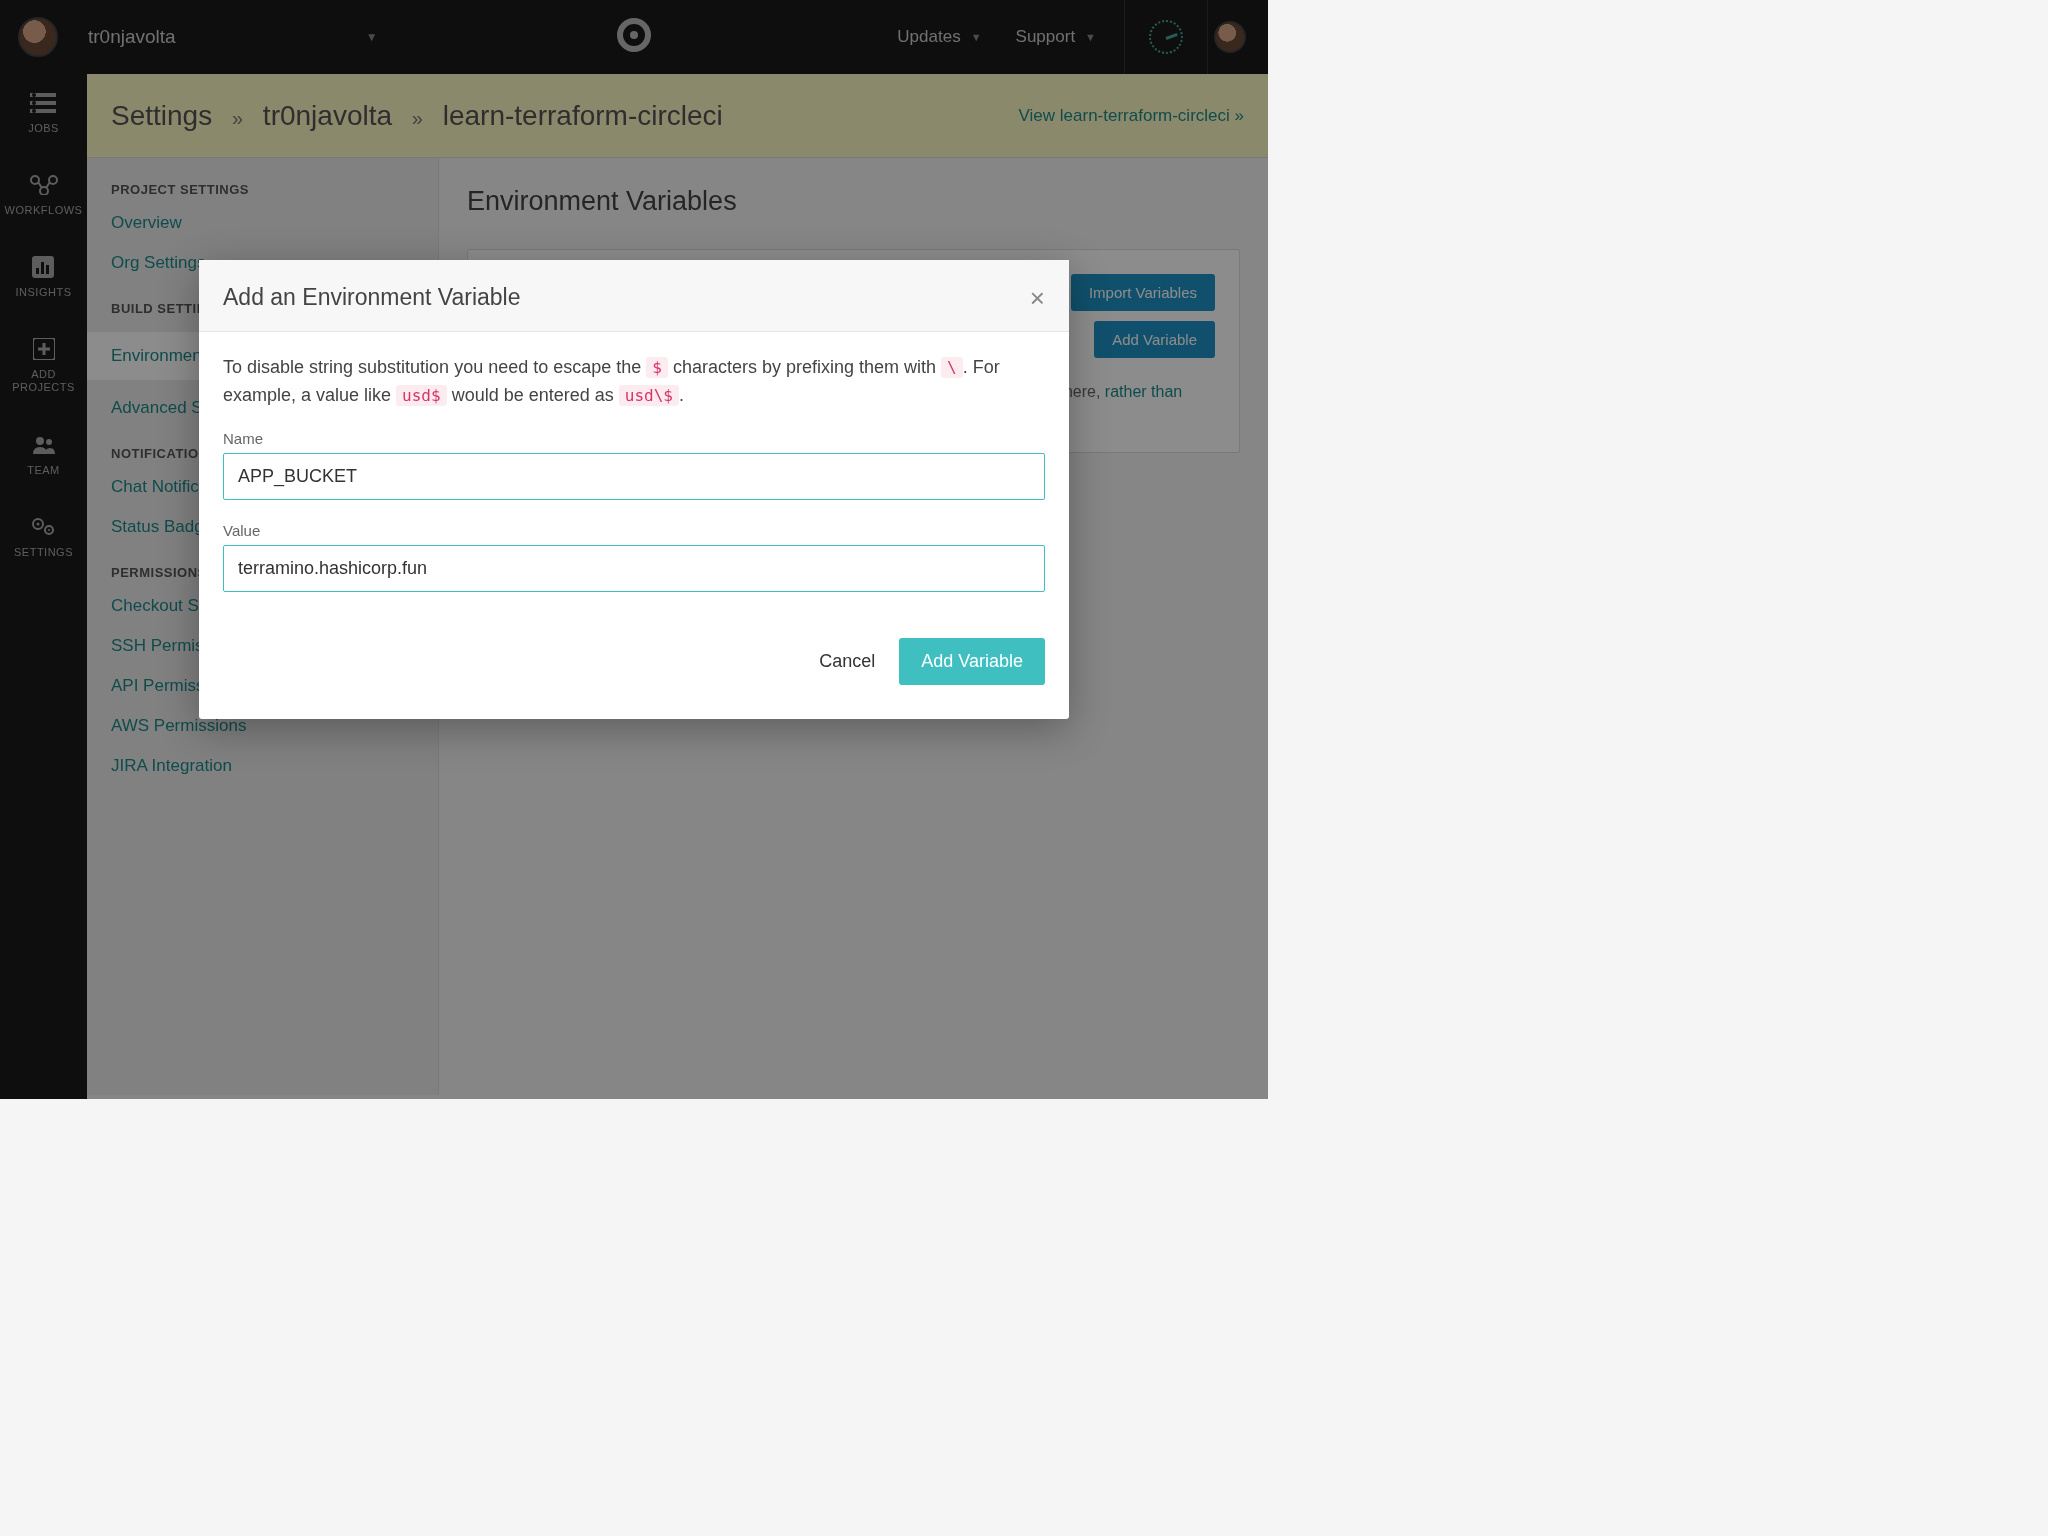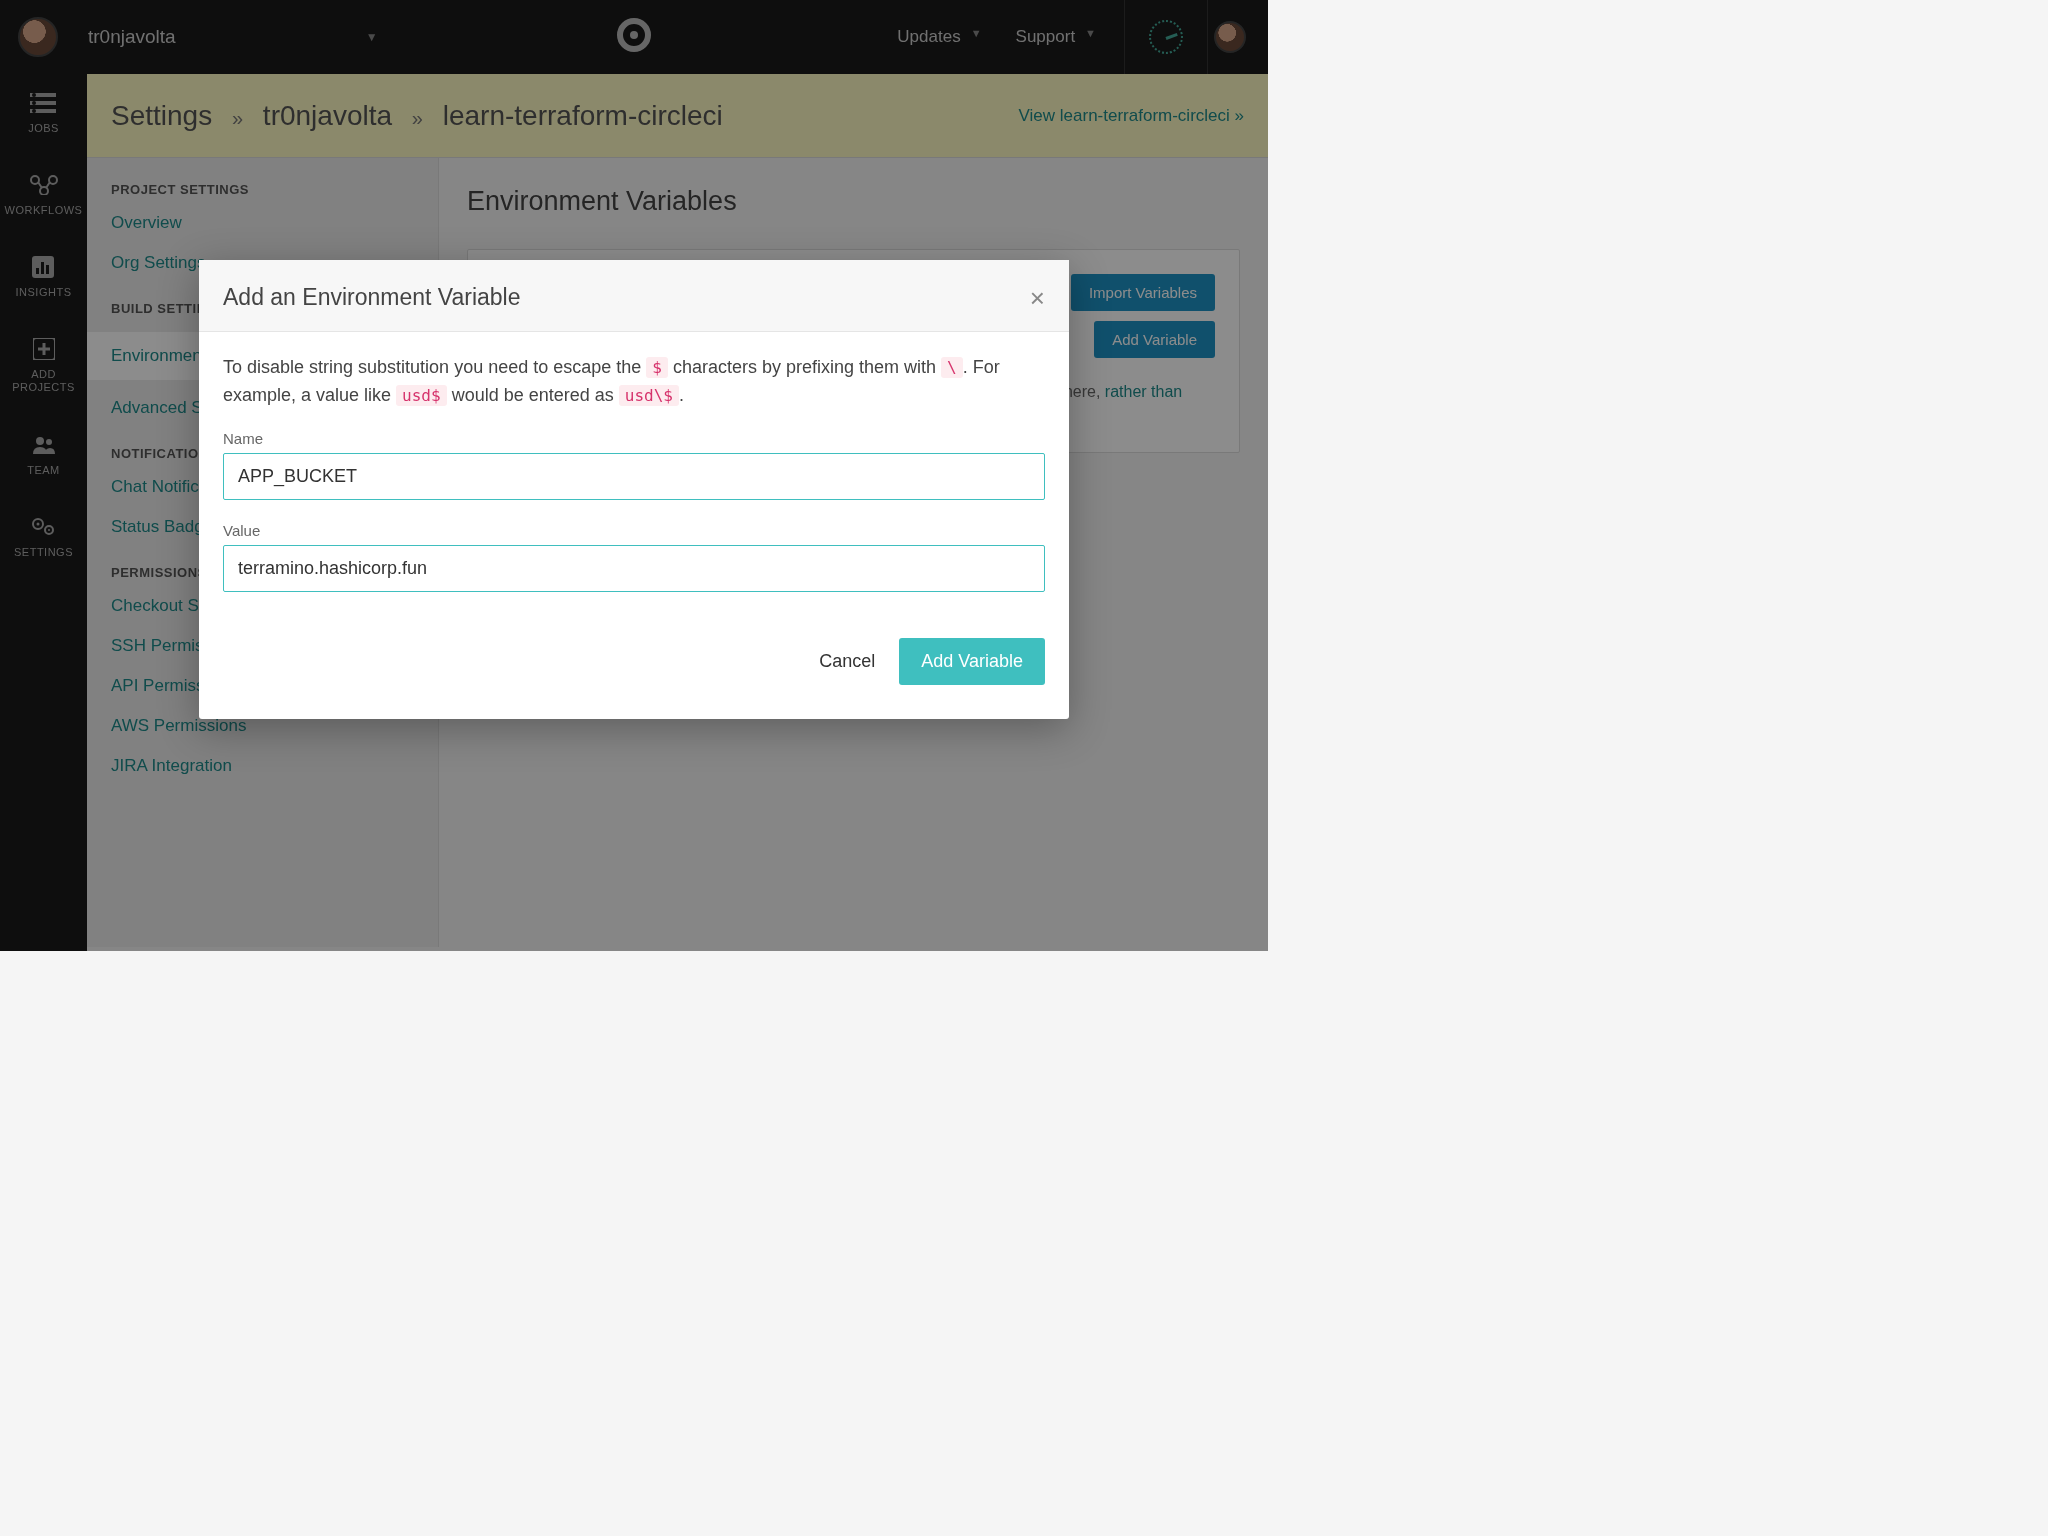--- a/index.html
+++ b/index.html
@@ -1,27 +1,27 @@
 <!DOCTYPE html>
 <html><head>
 <meta charset="utf-8">
 <style>
 * { box-sizing: border-box; margin: 0; padding: 0; }
 body { font-family: -apple-system, BlinkMacSystemFont, "Segoe UI", Helvetica, Arial, sans-serif; background: #f5f5f5; color: #333; overflow: hidden; }
-.app { width: 1268px; height: 951px; position: relative; }
+.app { width: 1268px; height: 1099px; position: relative; }
 
 
 .top-header { height: 74px; background: #1a1a1a; display: flex; align-items: center; padding: 0 18px; }
 .avatar { width: 40px; height: 40px; border-radius: 50%; background: radial-gradient(circle at 40% 35%, #d9a88a 0 35%, #6b4a3a 36% 100%); border: 2px solid #444; }
 .org-name { color: #ccc; font-size: 19px; margin-left: 30px; flex: 0 0 auto; }
 .org-dd { color: #888; margin-left: 190px; font-size: 12px; }
 .logo-center { position: absolute; left: 50%; transform: translateX(-50%); }
 .logo-center svg { width: 36px; height: 36px; }
 .hdr-spacer { flex: 1; }
-.hdr-link { color: #ccc; font-size: 17px; margin-right: 10px; display: flex; gap: 10px; padding: 0 12px; }
+.hdr-link { color: #ccc; font-size: 17px; margin-right: 10px; display: flex; align-items: center; gap: 10px; padding: 0 12px; }
 .hdr-link .chev { font-size: 11px; color: #888; }
 .hdr-div { width: 1px; height: 74px; background: #333; margin: 0 6px; }
 .gauge { width: 34px; height: 34px; border-radius: 50%; border: 2px dotted #4a9; position: relative; margin: 0 18px; }
 .gauge::after { content: ""; position: absolute; left: 50%; top: 50%; width: 12px; height: 3px; background: #4a9; transform-origin: left; transform: rotate(-20deg); }
 .avatar-sm { width: 32px; height: 32px; border-radius: 50%; background: radial-gradient(circle at 40% 35%, #d9a88a 0 35%, #6b4a3a 36% 100%); border: 2px solid #444; margin-right: 4px; }
 
 
 .rail { position: absolute; left: 0; top: 74px; bottom: 0; width: 87px; background: #1a1a1a; display: flex; flex-direction: column; align-items: center; padding-top: 12px; }
 .rail-item { display: flex; flex-direction: column; align-items: center; color: #aaa; font-size: 11px; letter-spacing: 0.5px; margin-bottom: 30px; padding: 4px 0; cursor: pointer; }
 .rail-item .ic { width: 30px; height: 26px; margin-bottom: 6px; display: flex; align-items: center; justify-content: center; }

